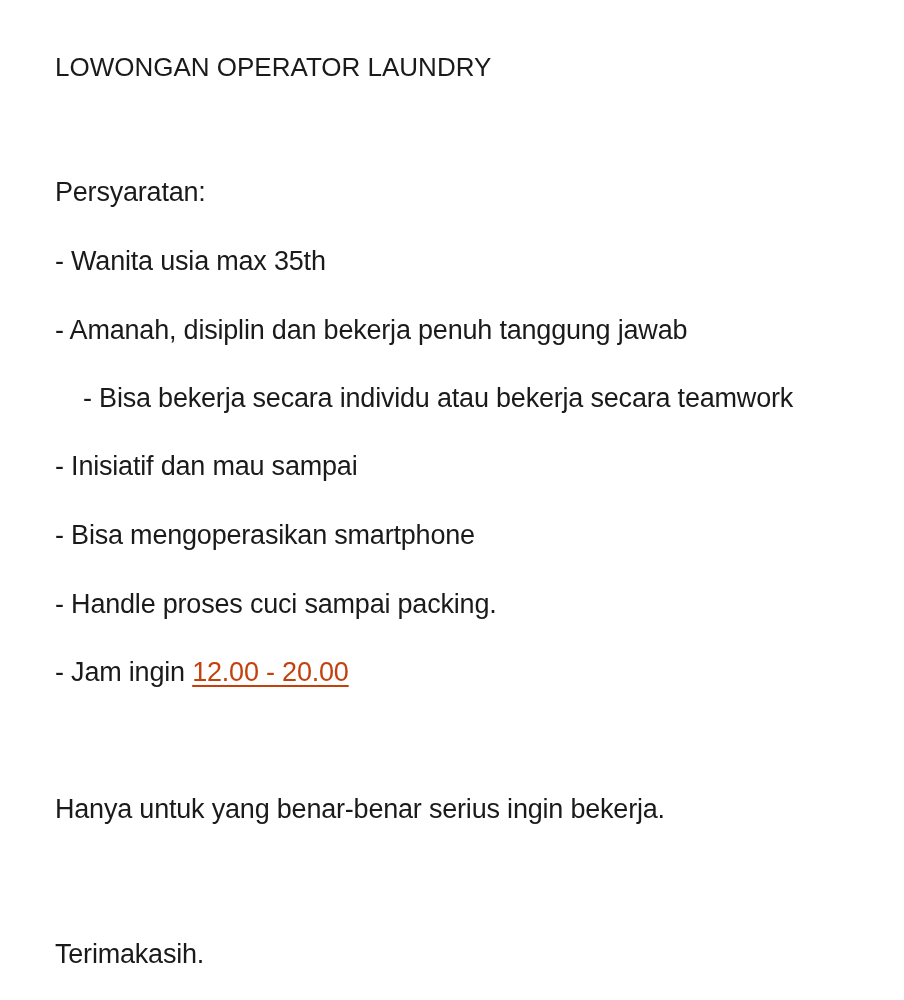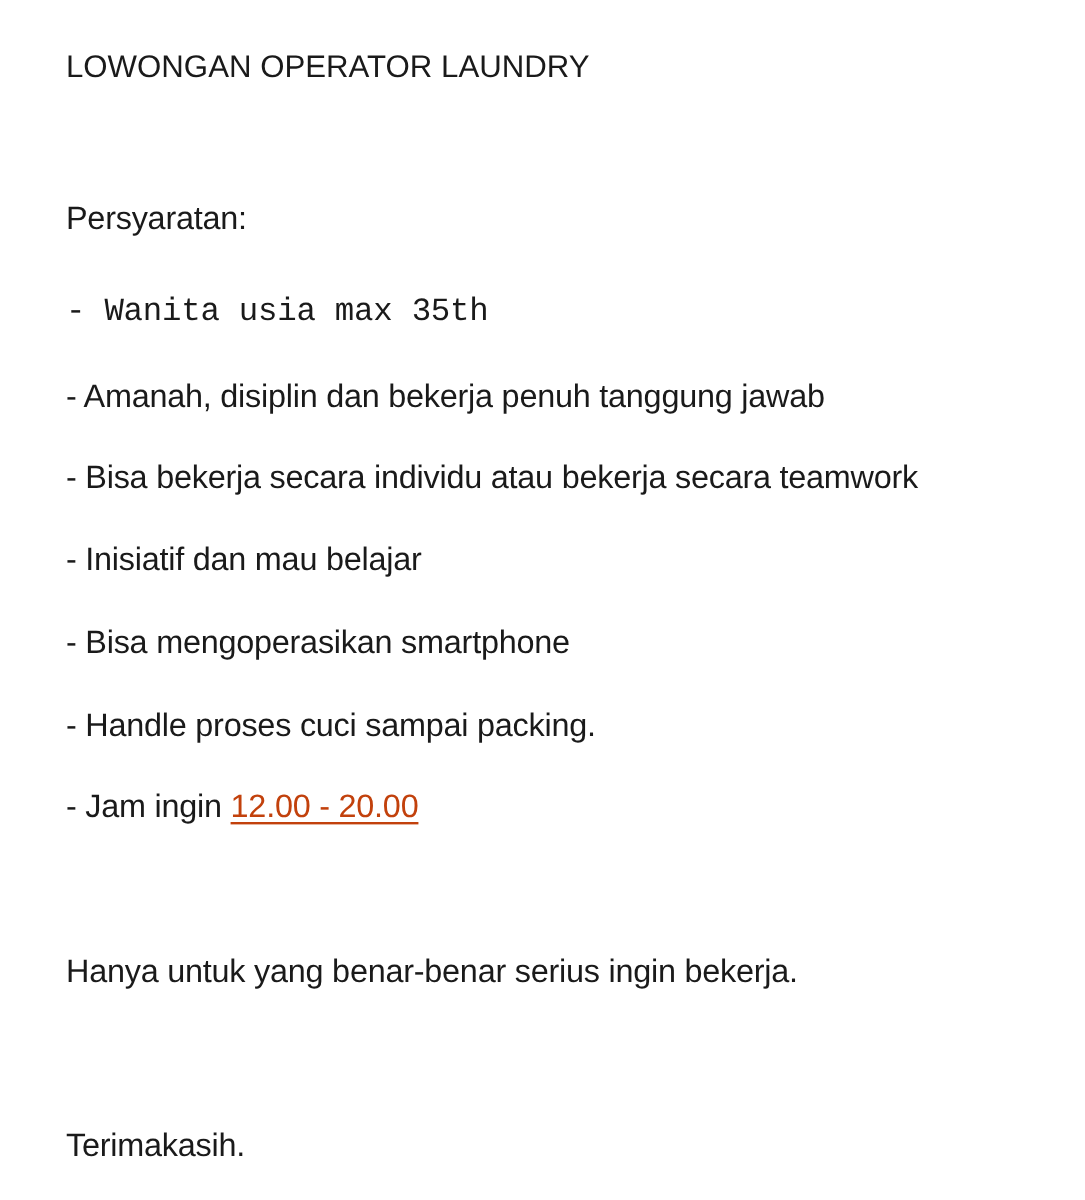--- a/index.html
+++ b/index.html
@@ -38,28 +38,28 @@
       text-decoration: underline;
       text-decoration-thickness: 2px;
       text-underline-offset: 4px;
       cursor: pointer;
     }
   </style>
 </head>
 <body>
 
 <div class="doc">
-  <div class="line title" style="top:38px;">LOWONGAN OPERATOR LAUNDRY</div>
+  <div class="line title" style="top:50px;">LOWONGAN OPERATOR LAUNDRY</div>
 
-  <div class="line" style="top:165px;">Persyaratan:</div>
+  <div class="line" style="top:175px;">Persyaratan:</div>
 
-  <div class="line" style="top:244px;font-family:Liberation Mono, monospace;">- Wanita usia max 35th</div>
+  <div class="line" style="top:244px;">- Wanita usia max 35th</div>
   <div class="line" style="top:313px;">- Amanah, disiplin dan bekerja penuh tanggung jawab</div>
-  <div class="line" style="top:381px;">- Bisa bekerja secara individu atau bekerja secara teamwork</div>
-  <div class="line" style="top:449px;">- Inisiatif dan mau belajar</div>
+  <div class="line" style="top:381px;margin-left:28px;">- Bisa bekerja secara individu atau bekerja secara teamwork</div>
+  <div class="line" style="top:449px;">- Inisiatif dan mau sampai</div>
   <div class="line" style="top:518px;">- Bisa mengoperasikan smartphone</div>
   <div class="line" style="top:587px;">- Handle proses cuci sampai packing.</div>
 
   <div class="line" style="top:655px;"><span>- Jam ingin </span><span class="time-link">12.00 - 20.00</span></div>
 
   <div class="line" style="top:792px;text-align:right;">Hanya untuk yang benar-benar serius ingin bekerja.</div>
 
   <div class="line" style="top:937px;">Terimakasih.</div>
 </div>
 

